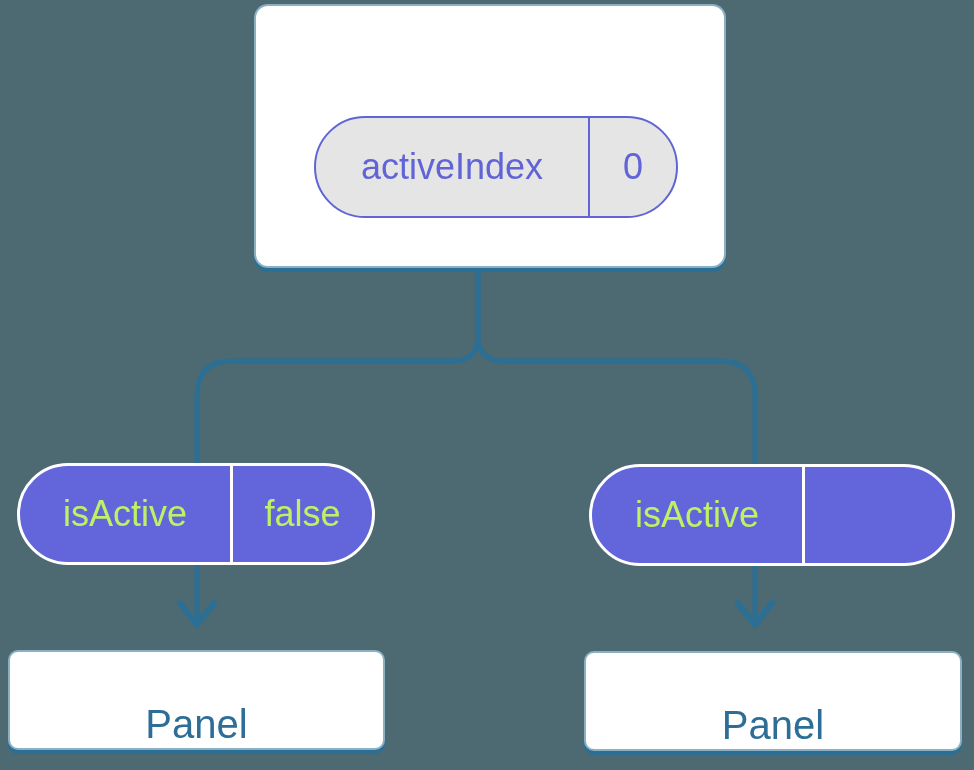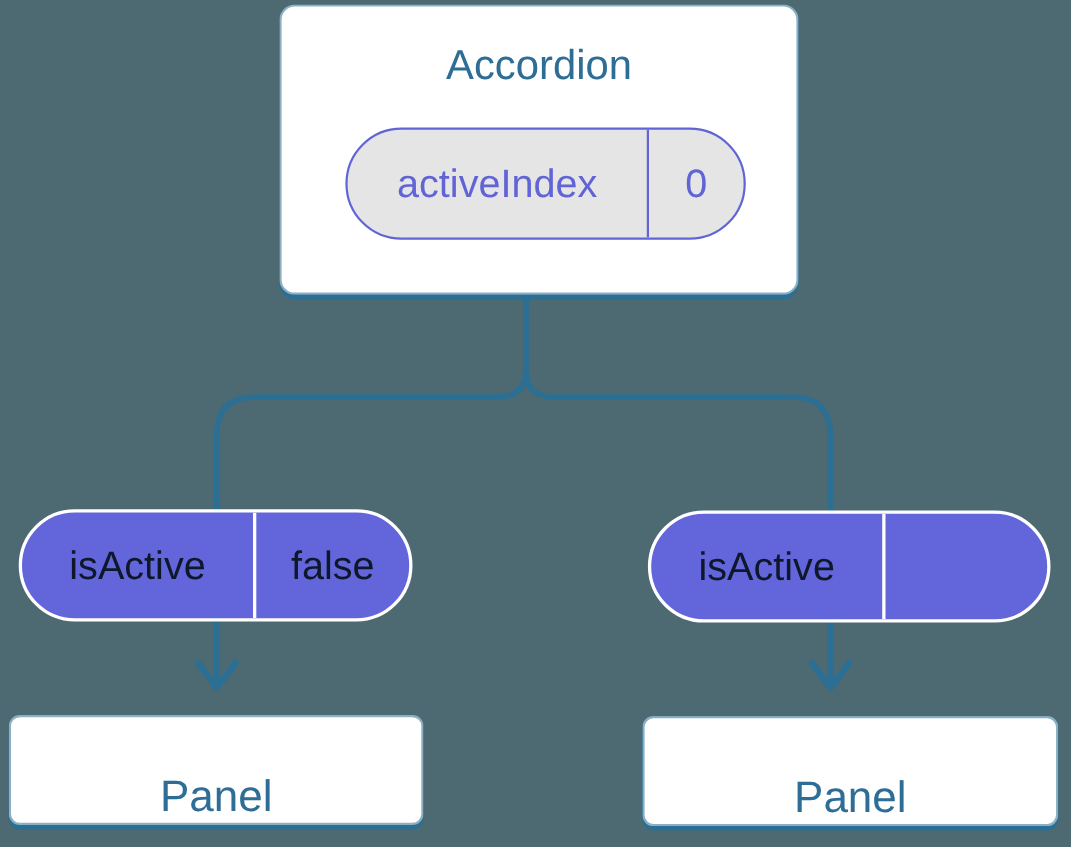--- a/index.html
+++ b/index.html
@@ -90,21 +90,21 @@
   .state-pill .seg { color: #6164d6; }
   .state-pill .seg-name  { width: 272px; border-right: 2px solid #6164d6; }
   .state-pill .seg-value { flex: 1; }
 
   
   .prop-pill {
     height: 102px;
     background: #6366da;
     border: 3px solid #ffffff;
   }
-  .prop-pill .seg { color: #0f172a; }
+  .prop-pill .seg { color: #bef264; }
   .prop-pill .seg-name { border-right: 3px solid #ffffff; }
   .prop-left  { left: 17px;  top: 463px; width: 358px; }
   .prop-left  .seg-name { width: 210px; }
   .prop-left  .seg-value { flex: 1; }
   .prop-right { left: 589px; top: 464px; width: 366px; }
   .prop-right .seg-name { width: 210px; }
   .prop-right .seg-value { flex: 1; }
 </style>
 </head>
 <body>
@@ -112,21 +112,20 @@
 <div class="canvas">
 
   <svg class="connectors" width="974" height="770" viewBox="0 0 974 770" fill="none">
     <path d="M478 260 V336 Q478 361 452 361 H232 Q197 361 197 396 V619" stroke-width="5" fill="none" stroke-linecap="round" stroke-linejoin="round" stroke="#2b6f94"></path>
     <path d="M180 603 L197 625 L214 603" stroke-width="6" fill="none" stroke-linecap="round" stroke-linejoin="round" stroke="#2b6f94"></path>
     <path d="M478 260 V336 Q478 361 504 361 H720 Q755 361 755 396 V619" stroke-width="5" fill="none" stroke-linecap="round" stroke-linejoin="round" stroke="#2b6f94"></path>
     <path d="M738 603 L755 625 L772 603" stroke-width="6" fill="none" stroke-linecap="round" stroke-linejoin="round" stroke="#2b6f94"></path>
   </svg>
 
   <div class="card root-card">
-    <div class="card-title">Accordion</div>
     <div class="pill state-pill">
       <div class="seg seg-name">activeIndex</div>
       <div class="seg seg-value">0</div>
     </div>
   </div>
 
   <div class="pill prop-pill prop-left">
     <div class="seg seg-name">isActive</div>
     <div class="seg seg-value">false</div>
   </div>

